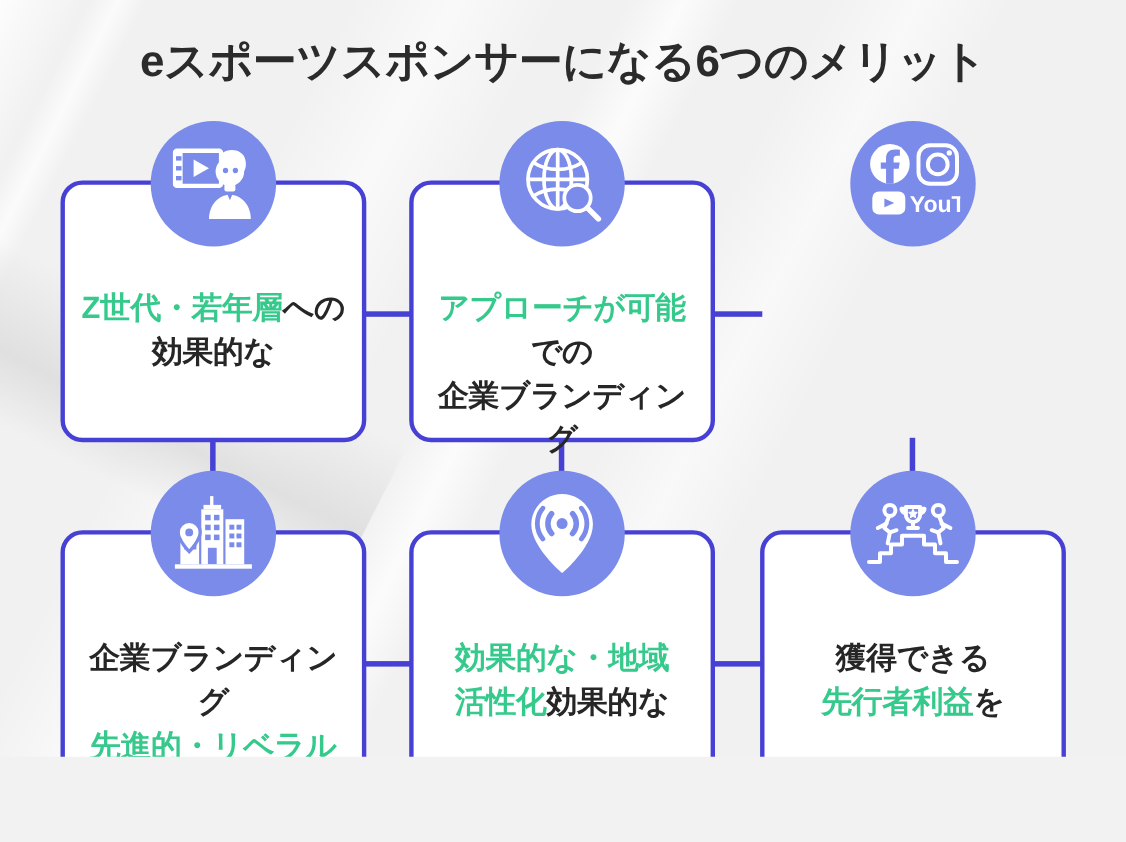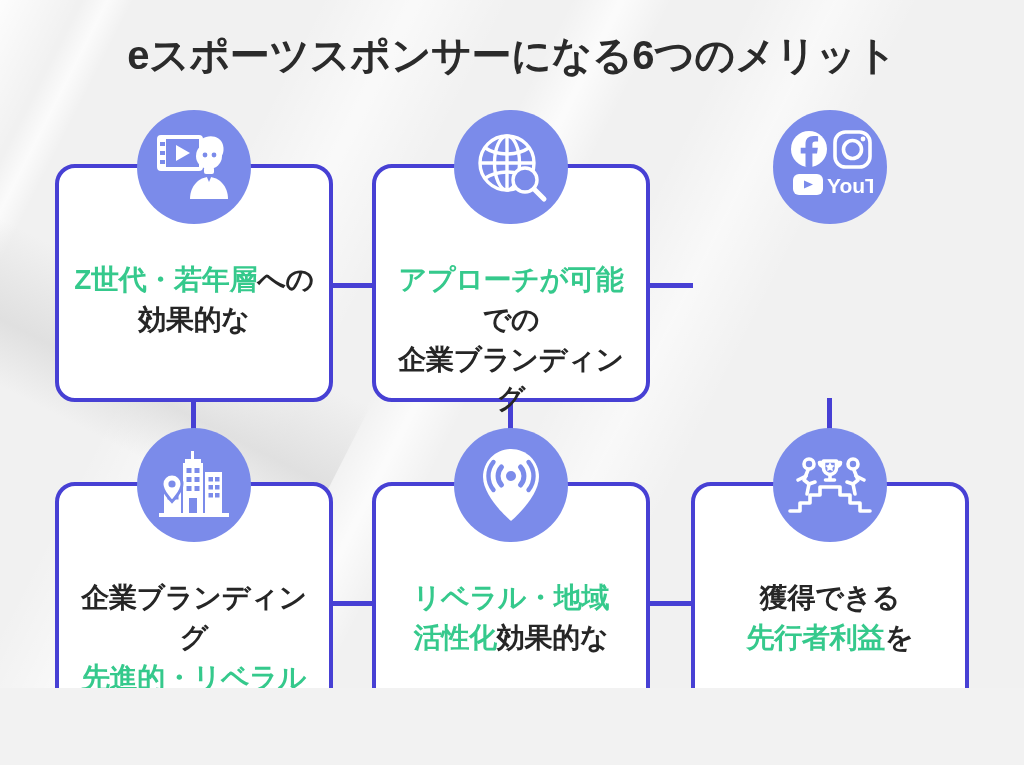--- a/index.html
+++ b/index.html
@@ -155,21 +155,21 @@
 
     <div class="card" id="card-4">
       <div class="body">
           <div><span class="k">企業ブランディング</span></div>
           <div><span class="g">先進的・リベラル</span><span class="k">な</span></div>
         </div>
     </div>
 
     <div class="card" id="card-5">
       <div class="body">
-          <div><span class="g">リベラル・地域</span></div>
+          <div><span class="g">効果的な・地域</span></div>
           <div><span class="g">活性化</span><span class="k">効果的な</span></div>
         </div>
     </div>
 
     <div class="card" id="card-6">
       <div class="body">
           <div><span class="k">獲得できる</span></div>
           <div><span class="g">先行者利益</span><span class="k">を</span></div>
         </div>
     </div>

